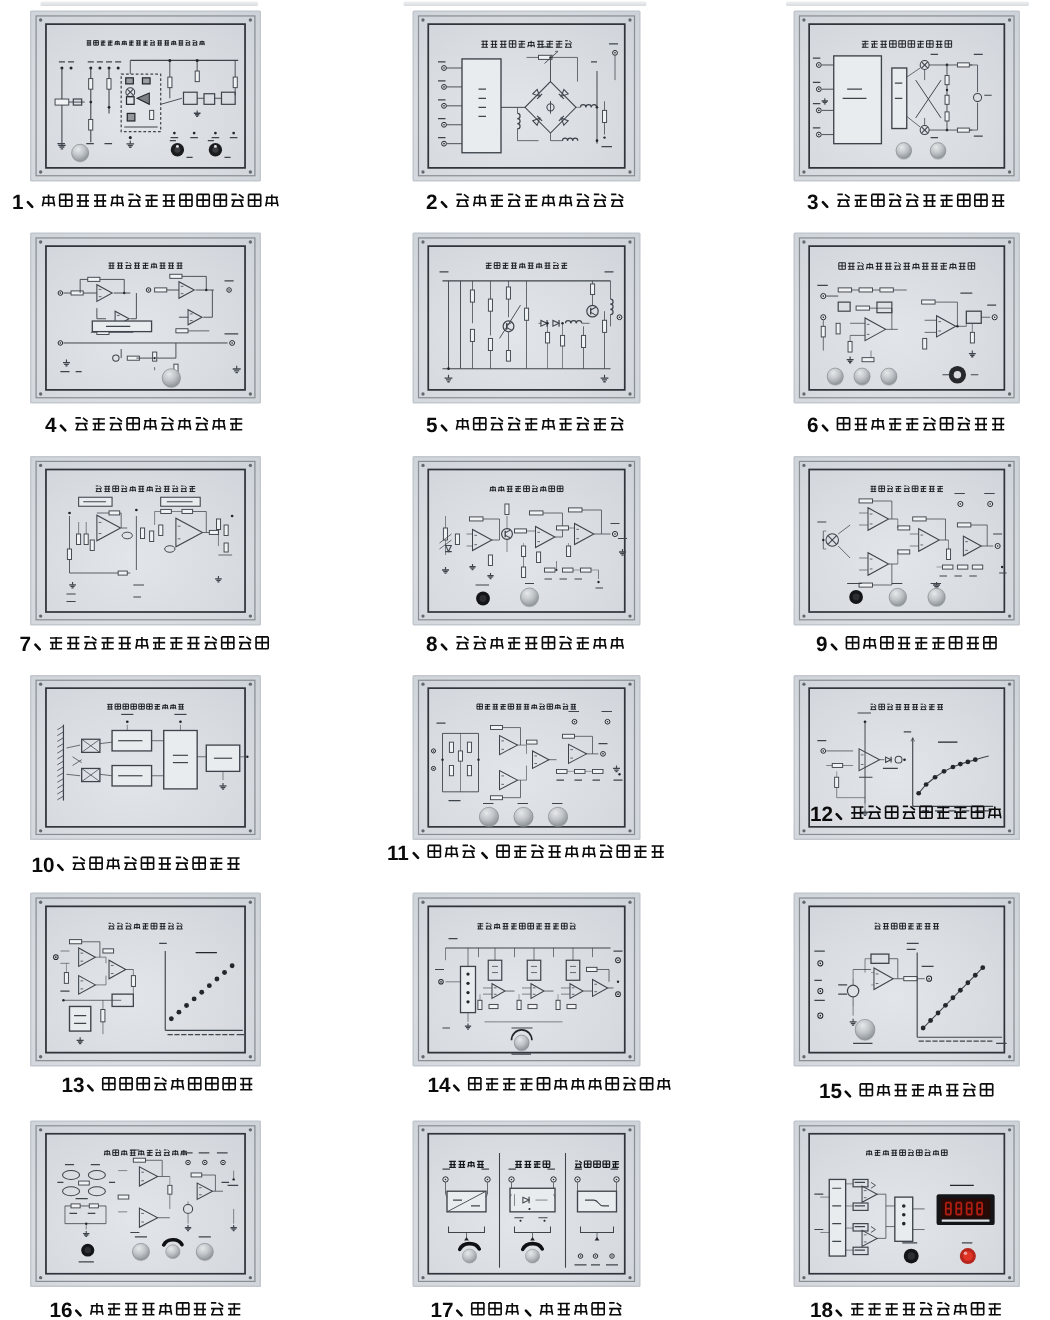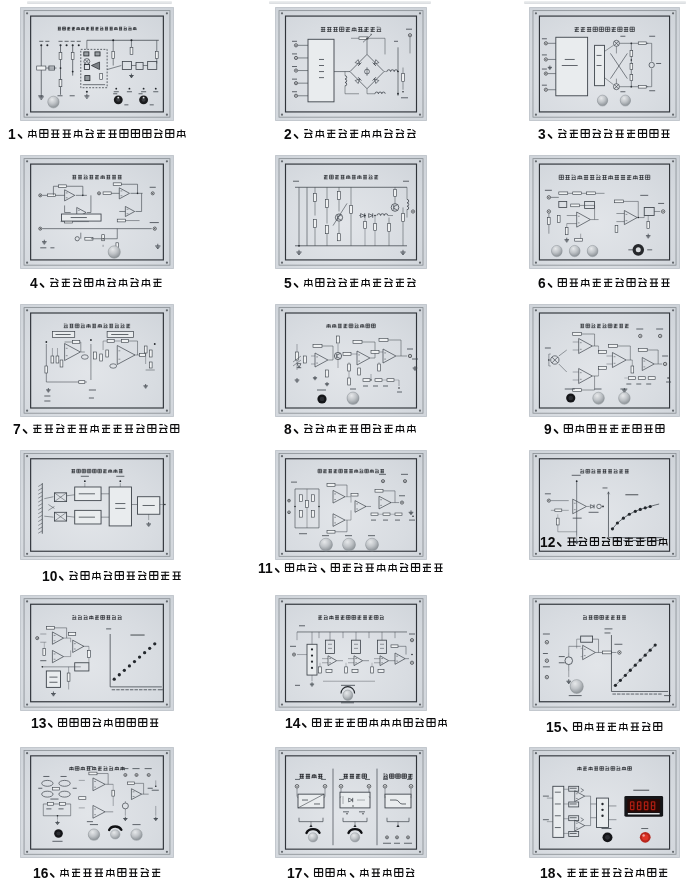--- a/index.html
+++ b/index.html
@@ -1244,21 +1244,21 @@
         <path d="M138.0 56.0L142.0 56.0" stroke="#3e444b" stroke-width="0.4" fill="none"></path>
         <circle cx="143.0" cy="56.0" r="0.8" fill="#23272c"></circle>
         <path d="M116.0 82.0L116.0 82.0" stroke="#3e444b" stroke-width="0.75" fill="none"></path>
         <path d="M116.0 82.0L116.0 82.0" stroke="#3e444b" stroke-width="0.9" fill="none"></path>
         <path d="M116.0 82.0L116.0 82.0" stroke="#3e444b" stroke-width="0.9" fill="none"></path>
         <path d="M116.0 82.0L116.0 82.0" stroke="#3e444b" stroke-width="0.9" fill="none"></path>
       </g>
     </svg>
   </div>
 
-<div class="caption" style="left:42px;top:569px"><svg width="140" height="15" viewBox="0 0 140 15">
+<div class="caption" style="left:21px;top:569px"><svg width="140" height="15" viewBox="0 0 140 15">
       <text x="0" y="12" font-family="Liberation Sans, sans-serif" font-size="13.8" font-weight="bold" fill="#0b0b0c">10</text>
       <path d="M17.8 7.8L20.7 10.9" stroke="#0b0b0c" stroke-width="1.75" fill="none" stroke-linecap="round"></path>
       <path d="M27.5 2.6L31.1 2.6M32.5 2.6L35.6 5.0M27.5 6.4L35.6 6.4M29.6 6.4L28.2 10.5M33.5 6.4L35.0 10.5M27.5 10.5L35.6 10.5" stroke="#0b0b0c" stroke-width="1.08" fill="none"></path>
       <path d="M39.0 2.6L47.1 2.6M39.0 2.6L39.0 10.5M47.1 2.6L47.1 10.5M39.0 10.5L47.1 10.5M39.0 6.4L47.1 6.4M43.0 2.6L43.0 10.5" stroke="#0b0b0c" stroke-width="1.08" fill="none"></path>
       <path d="M54.5 2.6L54.5 10.5M50.4 4.5L58.5 4.5M50.4 8.5L58.5 8.5M51.6 4.5L50.4 10.5M57.4 4.5L58.5 10.5" stroke="#0b0b0c" stroke-width="1.08" fill="none"></path>
       <path d="M61.9 2.6L65.4 2.6M66.9 2.6L70.0 5.0M61.9 6.4L70.0 6.4M64.0 6.4L62.5 10.5M67.9 6.4L69.3 10.5M61.9 10.5L70.0 10.5" stroke="#0b0b0c" stroke-width="1.08" fill="none"></path>
       <path d="M73.3 2.6L81.4 2.6M73.3 2.6L73.3 10.5M81.4 2.6L81.4 10.5M73.3 10.5L81.4 10.5M73.3 6.4L81.4 6.4M77.4 2.6L77.4 10.5" stroke="#0b0b0c" stroke-width="1.08" fill="none"></path>
       <path d="M84.8 3.0L92.9 3.0M86.9 2.6L86.9 10.5M90.9 2.6L90.9 10.5M84.8 10.5L92.9 10.5M84.8 6.9L92.9 6.9" stroke="#0b0b0c" stroke-width="1.08" fill="none"></path>
       <path d="M96.2 2.6L99.8 2.6M101.2 2.6L104.3 5.0M96.2 6.4L104.3 6.4M98.3 6.4L96.9 10.5M102.2 6.4L103.7 10.5M96.2 10.5L104.3 10.5" stroke="#0b0b0c" stroke-width="1.08" fill="none"></path>
       <path d="M107.7 2.6L115.8 2.6M107.7 2.6L107.7 10.5M115.8 2.6L115.8 10.5M107.7 10.5L115.8 10.5M107.7 6.4L115.8 6.4M111.7 2.6L111.7 10.5" stroke="#0b0b0c" stroke-width="1.08" fill="none"></path>
@@ -1583,21 +1583,21 @@
         <path d="M113.0 92.3h3.4" stroke="#3e444b" stroke-width="0.8" fill="none"></path>
         <path d="M117.5 92.3h3.4" stroke="#3e444b" stroke-width="0.8" fill="none"></path>
         <path d="M122.0 92.3h3.4" stroke="#3e444b" stroke-width="0.8" fill="none"></path>
         <path d="M126.5 92.3h3.4" stroke="#3e444b" stroke-width="0.8" fill="none"></path>
         <path d="M131.0 92.3h3.4" stroke="#3e444b" stroke-width="0.8" fill="none"></path>
         <path d="M136.0 92.3h5.0" stroke="#3e444b" stroke-width="0.8" fill="none"></path>
       </g>
     </svg>
   </div>
 
-<div class="caption" style="left:31px;top:716px"><svg width="129" height="15" viewBox="0 0 129 15">
+<div class="caption" style="left:41px;top:716px"><svg width="129" height="15" viewBox="0 0 129 15">
       <text x="0" y="12" font-family="Liberation Sans, sans-serif" font-size="13.8" font-weight="bold" fill="#0b0b0c">13</text>
       <path d="M17.8 7.8L20.7 10.9" stroke="#0b0b0c" stroke-width="1.75" fill="none" stroke-linecap="round"></path>
       <path d="M27.5 2.6L35.6 2.6M27.5 2.6L27.5 10.5M35.6 2.6L35.6 10.5M27.5 10.5L35.6 10.5M27.5 6.4L35.6 6.4M31.6 2.6L31.6 10.5" stroke="#0b0b0c" stroke-width="1.08" fill="none"></path>
       <path d="M39.0 2.6L47.1 2.6M39.0 2.6L39.0 10.5M47.1 2.6L47.1 10.5M39.0 10.5L47.1 10.5M39.0 6.4L47.1 6.4M43.0 2.6L43.0 10.5" stroke="#0b0b0c" stroke-width="1.08" fill="none"></path>
       <path d="M50.4 2.6L58.5 2.6M50.4 2.6L50.4 10.5M58.5 2.6L58.5 10.5M50.4 10.5L58.5 10.5M50.4 6.4L58.5 6.4M54.5 2.6L54.5 10.5" stroke="#0b0b0c" stroke-width="1.08" fill="none"></path>
       <path d="M61.9 2.6L65.4 2.6M66.9 2.6L70.0 5.0M61.9 6.4L70.0 6.4M64.0 6.4L62.5 10.5M67.9 6.4L69.3 10.5M61.9 10.5L70.0 10.5" stroke="#0b0b0c" stroke-width="1.08" fill="none"></path>
       <path d="M77.4 2.6L77.4 10.5M73.3 4.5L81.4 4.5M73.3 8.5L81.4 8.5M74.5 4.5L73.3 10.5M80.3 4.5L81.4 10.5" stroke="#0b0b0c" stroke-width="1.08" fill="none"></path>
       <path d="M84.8 2.6L92.9 2.6M84.8 2.6L84.8 10.5M92.9 2.6L92.9 10.5M84.8 10.5L92.9 10.5M84.8 6.4L92.9 6.4M88.8 2.6L88.8 10.5" stroke="#0b0b0c" stroke-width="1.08" fill="none"></path>
       <path d="M96.2 2.6L104.3 2.6M96.2 2.6L96.2 10.5M104.3 2.6L104.3 10.5M96.2 10.5L104.3 10.5M96.2 6.4L104.3 6.4M100.3 2.6L100.3 10.5" stroke="#0b0b0c" stroke-width="1.08" fill="none"></path>
       <path d="M107.7 2.6L115.8 2.6M107.7 2.6L107.7 10.5M115.8 2.6L115.8 10.5M107.7 10.5L115.8 10.5M107.7 6.4L115.8 6.4M111.7 2.6L111.7 10.5" stroke="#0b0b0c" stroke-width="1.08" fill="none"></path>

